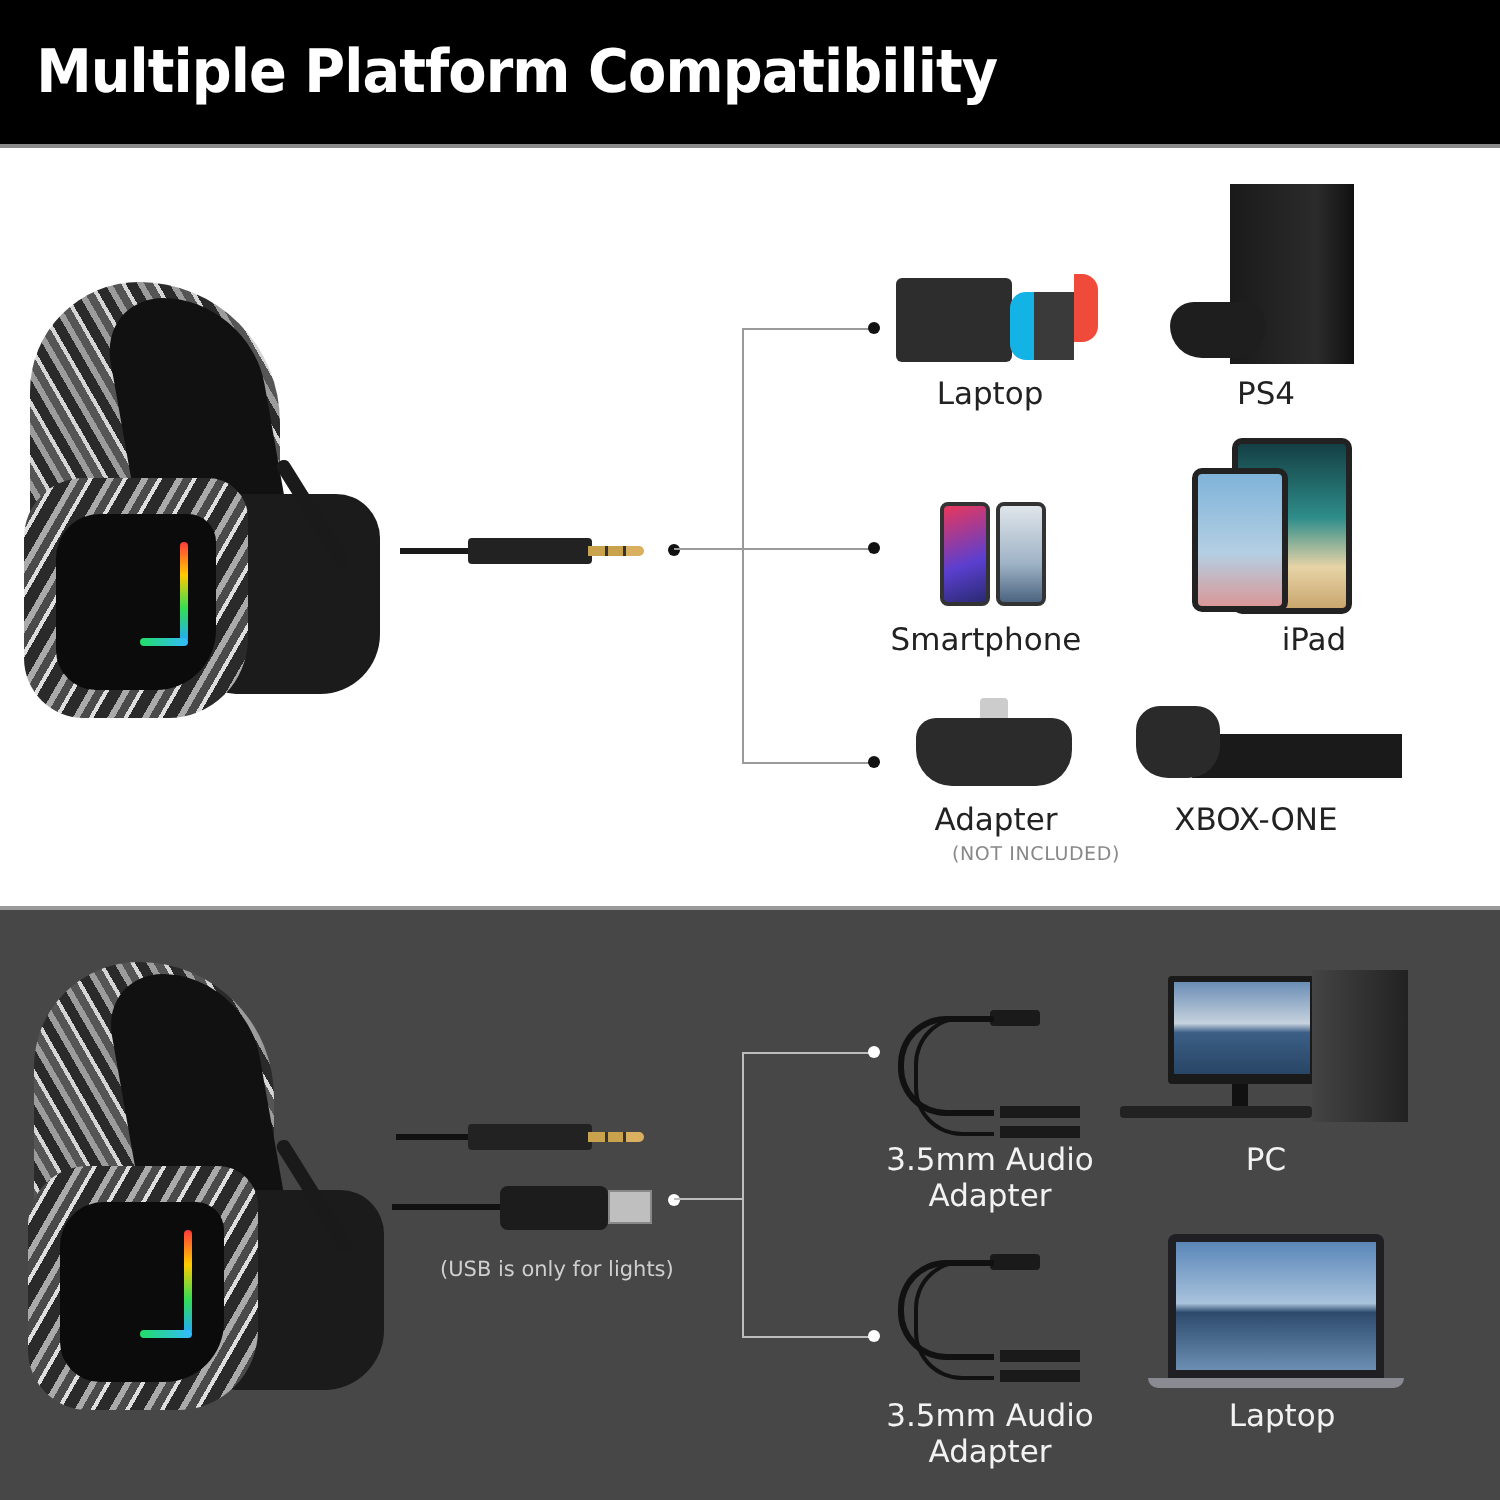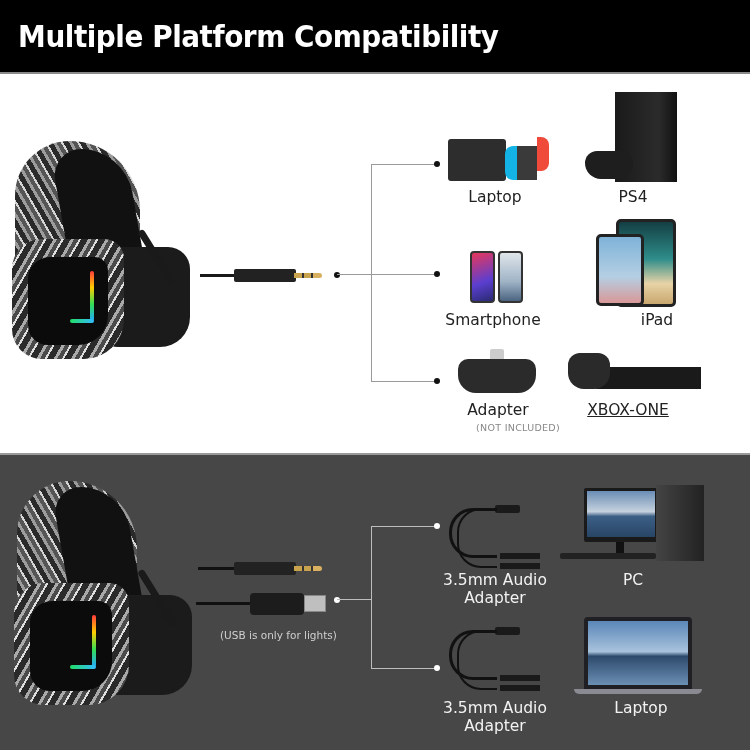--- a/index.html
+++ b/index.html
@@ -145,21 +145,21 @@
     <div style="position:absolute;left:32px;top:0;width:14px;height:12px;background:#ccc;border-radius:2px;"></div>
     <div class="xadapter" style="left:0;top:10px;width:78px;height:34px;"></div>
   </div>
   <div class="label" style="left:498px;top:322px;">Adapter</div>
   <div class="sublabel" style="left:498px;top:343px;">(NOT INCLUDED)</div>
 
   <div class="device" style="left:568px;top:270px;width:135px;height:45px;">
     <div class="xbox-box" style="left:28px;top:18px;width:105px;height:22px;"></div>
     <div class="xbox-pad" style="left:0;top:4px;width:42px;height:36px;"></div>
   </div>
-  <div class="label" style="left:628px;top:322px;text-decoration:underline;">XBOX-ONE</div>
+  <div class="label" style="left:628px;top:322px;">XBOX-ONE</div>
 </div>
 
 <div class="bottom-section">
 
   <div class="headset" style="left:0;top:0;width:210px;height:290px;">
     <div class="hs-band" style="left:17px;top:26px;width:120px;height:165px;"></div>
     <div class="hs-band-inner" style="left:62px;top:32px;width:72px;height:130px;transform:skewX(10deg);"></div>
     <div class="hs-pad" style="left:100px;top:140px;width:92px;height:100px;"></div>
     <div class="hs-cup" style="left:14px;top:128px;width:115px;height:122px;"></div>
     <div class="hs-face" style="left:30px;top:146px;width:82px;height:90px;"></div>

